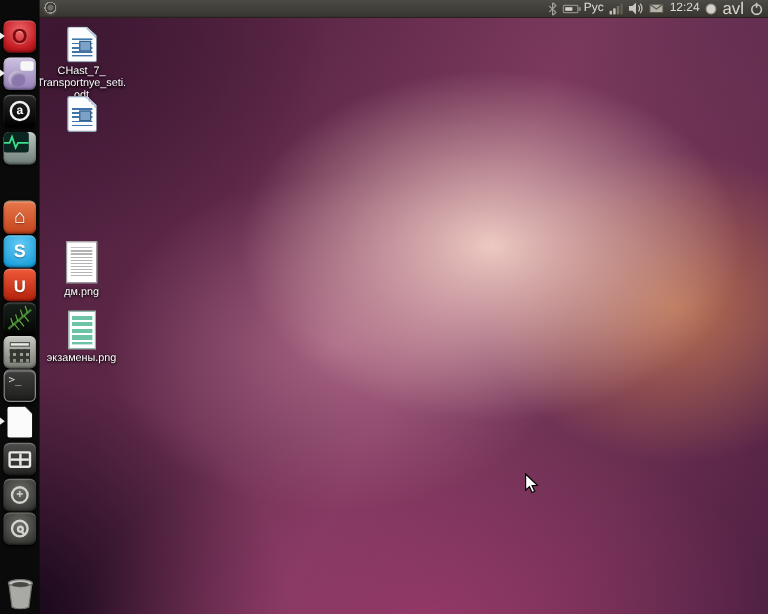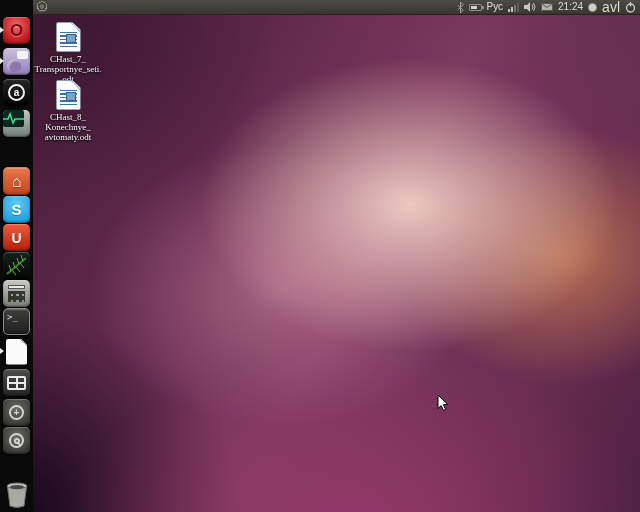--- a/index.html
+++ b/index.html
@@ -89,21 +89,21 @@
   .lens .ring{width:15px;height:15px;border:2px solid #d3d3cf;border-radius:50%;box-sizing:border-box;
     display:flex;align-items:center;justify-content:center;color:#d3d3cf;font-size:10px;font-weight:bold;}
   .lens .mini{width:6px;height:6px;border:2px solid #d3d3cf;border-radius:50%;box-sizing:border-box;position:relative;}
   .lens .mini:after{content:"";position:absolute;right:-3px;bottom:-3px;width:4px;height:2px;background:#d3d3cf;transform:rotate(45deg);}
   .trashtile{background:transparent;box-shadow:none;}
   .runarrow{position:absolute;left:0;width:0;height:0;border-top:3px solid transparent;
     border-bottom:3px solid transparent;border-left:4px solid #efefef;}
   
   .dicon{position:absolute;left:20px;width:96px;text-align:center;z-index:10;}
   .dlabel{margin-top:2px;font-size:9px;line-height:10px;color:#fff;white-space:pre-line;
-    text-shadow:0 1px 2px #000,0 0 2px rgba(0,0,0,.8);font-family:Liberation Serif, serif;}
+    text-shadow:0 1px 2px #000,0 0 2px rgba(0,0,0,.8);}
   .sel .dlabel{display:inline-block;background:#dde2e6;color:#2d2d2d;text-shadow:none;
     border:1px solid #9fb0bd;border-radius:3px;padding:0 3px;}
   .odticon{width:25px;height:30px;margin:0 auto;position:relative;background:#fcfdfe;
     border:1px solid #8fa0b4;border-radius:2px;box-sizing:border-box;
     clip-path:polygon(0 0,66% 0,100% 26%,100% 100%,0 100%);}
   .odticon:before{content:"";position:absolute;left:3px;right:3px;top:9px;bottom:4px;
     background:repeating-linear-gradient(#3f74ab 0 1.5px,transparent 1.5px 3.5px);}
   .odticon:after{content:"";position:absolute;right:0;top:0;width:9px;height:9px;
     background:linear-gradient(225deg,#b7c9dc 50%,transparent 50%);}
   .odticon .pic{position:absolute;right:4px;top:11px;width:8px;height:7px;background:#7ba2c6;
@@ -147,21 +147,21 @@
             <polygon points="0,3 3,3 6,0 6,10 3,7 0,7" fill="#c9c5bc"></polygon>
             <path d="M8 2.5 Q10 5 8 7.5 M9.5 1 Q12.5 5 9.5 9" stroke="#c9c5bc" fill="none" stroke-width="1"></path>
           </svg>
       </span>
       <span>
         <svg width="12" height="8">
             <rect x="0.5" y="0.5" width="11" height="7" fill="#b5b1a6" stroke="#5b584f"></rect>
             <path d="M0.5 0.5 L6 4.5 L11.5 0.5" stroke="#5b584f" fill="none"></path>
           </svg>
       </span>
-      <span class="clock">21:24</span>
+      <span class="clock">12:24</span>
       <span class="ucircle"></span>
       <span class="uname">avl</span>
       <span>
         <svg width="11" height="11">
             <circle cx="5.5" cy="6" r="4" stroke="#cfcbc2" fill="none" stroke-width="1.3"></circle>
             <line x1="5.5" y1="0" x2="5.5" y2="4.5" stroke="#cfcbc2" stroke-width="1.3"></line>
           </svg>
       </span>
     </div>
   </div>
@@ -253,23 +253,28 @@
         <span class="pic"></span>
       </div>
     <div class="dlabel">CHast_7_
 Transportnye_seti.
 odt</div>
   </div>
   <div class="dicon" style="top:80px">
     <div class="odticon">
         <span class="pic"></span>
       </div>
-    <div class="dlabel">CHast_8_
-Konechnye_
-avtomaty.odt</div>
+  </div>
+  <div class="dicon" style="top:201px">
+    <div class="thumb1"></div>
+    <div class="dlabel">дм.png</div>
+  </div>
+  <div class="dicon" style="top:259px">
+    <div class="thumb2"></div>
+    <div class="dlabel">экзамены.png</div>
   </div>
 
   <div class="cursor">
     <svg width="12" height="18" viewBox="0 0 12 18">
         <path d="M1 1 L1 14.5 L4.2 11.6 L6.4 16.4 L8.6 15.4 L6.4 10.7 L10.8 10.4 Z" fill="#ffffff" stroke="#000000" stroke-width="1"></path>
       </svg>
   </div>
 </div>
 
 </body></html>

